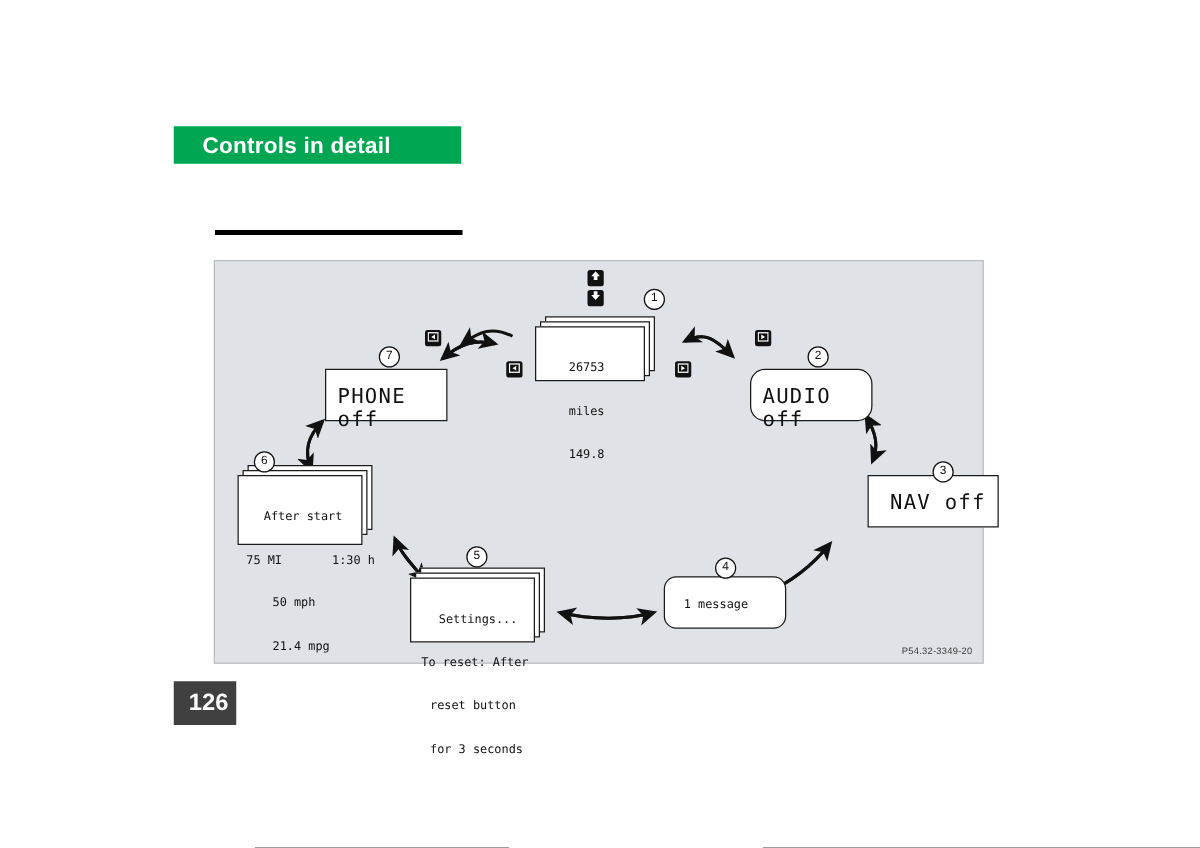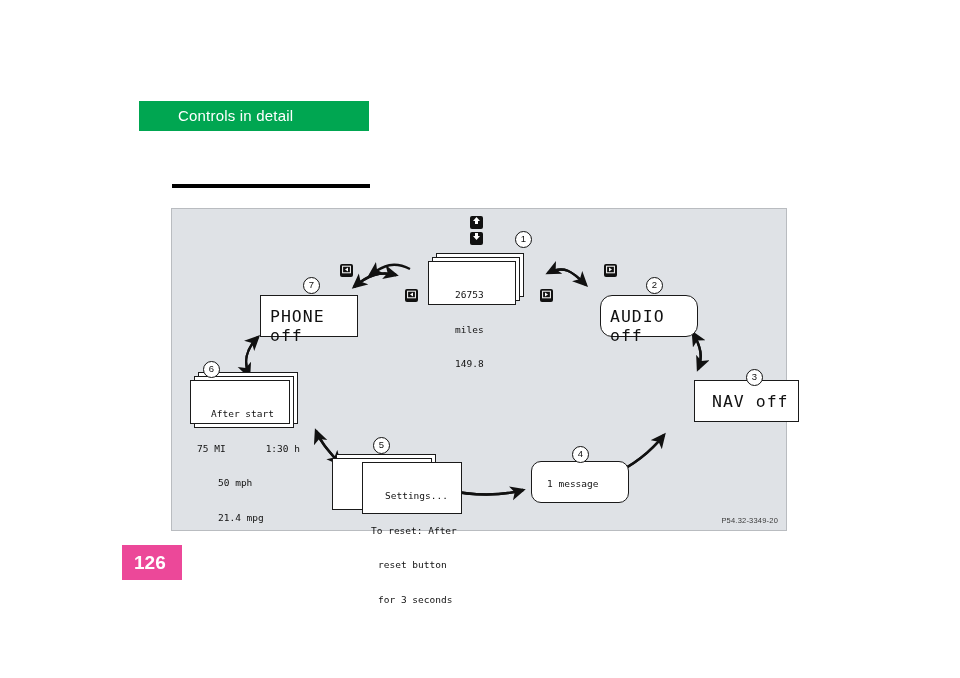--- a/index.html
+++ b/index.html
@@ -2,27 +2,27 @@
 <html><head>
 <meta charset="utf-8">
 <style>
   html,body{margin:0;padding:0;background:#000;}
   body{width:960px;height:678px;position:relative;font-family:"Liberation Sans",sans-serif;overflow:hidden;}
 
   .page{position:absolute;left:0;top:0;width:960px;height:678px;background:#ffffff;}
 
   
   .header-bar{position:absolute;left:139px;top:101px;width:230px;height:30px;background:#00a651;}
-  .header-bar span{color:#ffffff;font-weight:normal;font-size:15px;line-height:30px;padding-left:39px;display:block;letter-spacing:0.2px;}
+  .header-bar span{color:#ffffff;font-weight:bold;font-size:18px;line-height:30px;padding-left:23px;display:block;letter-spacing:0.2px;}
 
   
   .rule{position:absolute;left:172px;top:184px;width:198px;height:4px;background:#000;}
 
   
-  .page-num{position:absolute;left:122px;top:545px;width:60px;height:35px;background:#ec4899;}
+  .page-num{position:absolute;left:139px;top:545px;width:50px;height:35px;background:#404040;}
   .page-num span{color:#ffffff;font-weight:bold;font-size:19px;line-height:35px;padding-left:12px;display:block;}
 
   
   .figure{position:absolute;left:171px;top:208px;width:614px;height:321px;background:#dfe2e6;border:1px solid #b9bcc0;}
 
   .fig-code{position:absolute;right:8px;bottom:5px;font-size:7.5px;color:#3a3a3a;font-family:"Liberation Sans",sans-serif;letter-spacing:0.2px;}
 
   
   .lcd{position:absolute;background:#ffffff;border:1.2px solid #1a1a1a;box-sizing:border-box;}
   .lcd .txt{font-family:"DejaVu Sans Mono",monospace;color:#111;white-space:pre;}
@@ -159,33 +159,33 @@
     </div>
     <div class="num" style="left:574px;top:160px;">3</div>
 
     <div class="lcd" style="left:359px;top:252px;width:98px;height:42px;border-radius:10px;">
       <div class="txt" style="position:absolute;left:15px;top:16px;font-size:9.5px;">1 message</div>
     </div>
     <div class="num" style="left:400px;top:237px;">4</div>
 
     <div class="stack-l2" style="left:164px;top:245px;width:100px;height:52px;"></div>
     <div class="stack-l1" style="left:160px;top:249px;width:100px;height:52px;"></div>
-    <div class="lcd" style="left:156px;top:253px;width:100px;height:52px;margin-left:34px;">
+    <div class="lcd" style="left:156px;top:253px;width:100px;height:52px;">
       <div class="txt" style="position:absolute;left:8px;top:4px;font-size:9.5px;line-height:11.5px;">
         <div style="padding-left:14px;">Settings...</div>
         <div>To reset: After</div>
         <div style="padding-left:7px;">reset button</div>
         <div style="padding-left:7px;">for 3 seconds</div>
       </div>
     </div>
     <div class="num" style="left:201px;top:228px;">5</div>
 
     <div class="stack-l2" style="left:26px;top:163px;width:100px;height:52px;"></div>
     <div class="stack-l1" style="left:22px;top:167px;width:100px;height:52px;"></div>
-    <div class="lcd" style="left:18px;top:171px;width:100px;height:44px;">
+    <div class="lcd" style="left:18px;top:171px;width:100px;height:56px;">
       <div class="txt" style="position:absolute;left:6px;top:4px;font-size:9.5px;line-height:11.5px;">
         <div style="padding-left:14px;">After start</div>
         <div>75 MI       1:30 h</div>
         <div style="padding-left:21px;">50 mph</div>
         <div style="padding-left:21px;">21.4 mpg</div>
       </div>
     </div>
     <div class="num" style="left:31px;top:152px;">6</div>
 
     <div class="lcd" style="left:88px;top:86px;width:98px;height:42px;">

